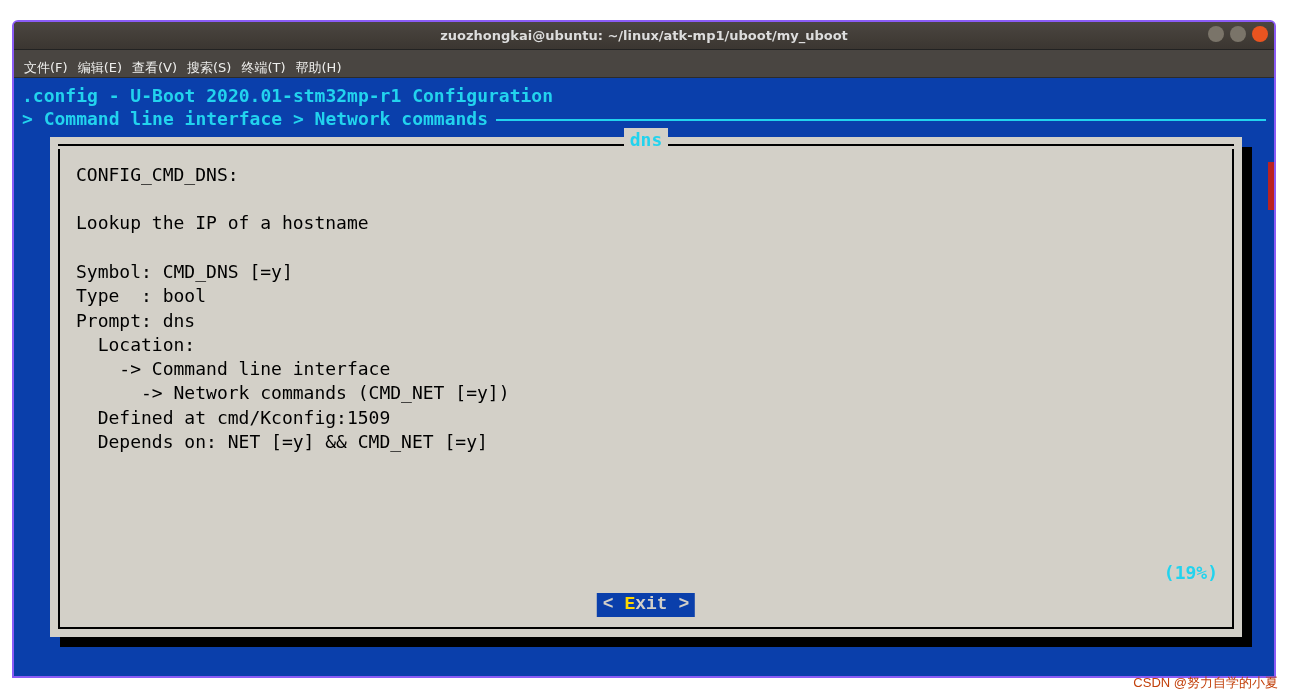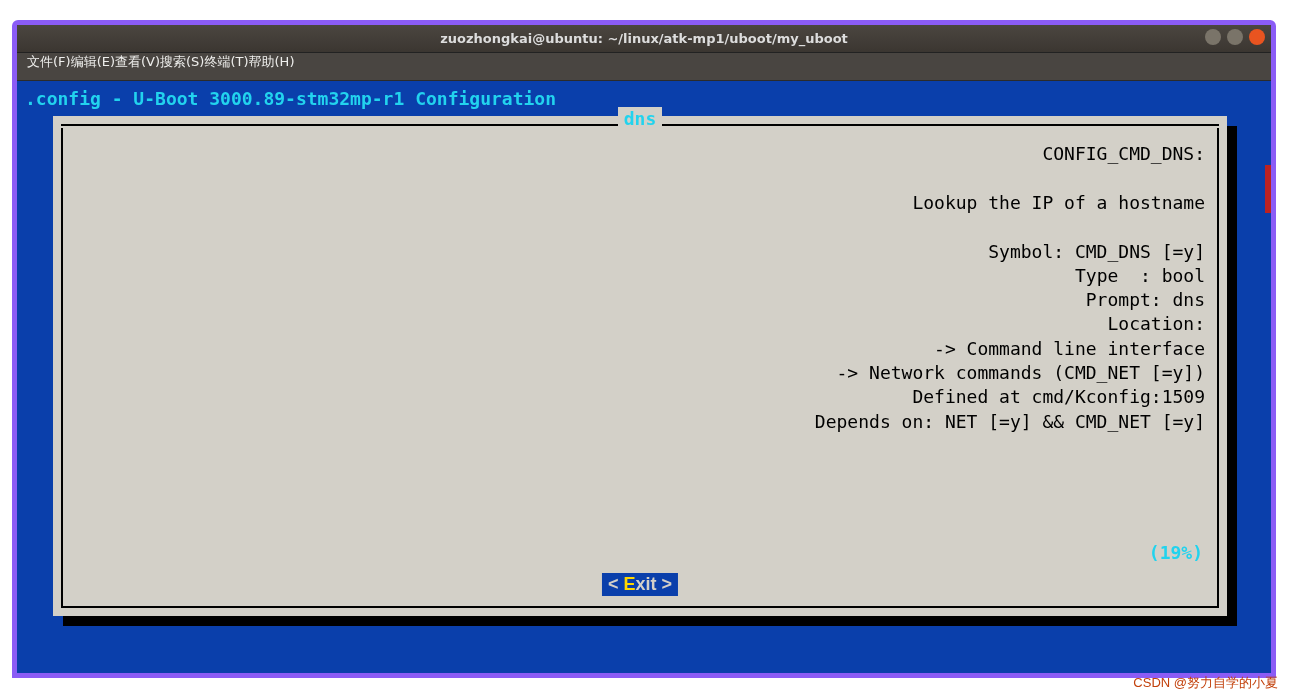--- a/index.html
+++ b/index.html
@@ -12,21 +12,21 @@
     overflow: hidden;
     position: relative;
   }
   .window {
     position: absolute;
     left: 12px;
     top: 20px;
     width: 1264px;
     height: 658px;
     background: #300a24;
-    border: 5px solid #8b5cf6;
+    border: 2px solid #8b5cf6;
     border-radius: 6px 6px 0 0;
     overflow: hidden;
   }
   .titlebar {
     height: 28px;
     background: linear-gradient(#4b4640, #3b3631);
     display: flex;
     align-items: center;
     position: relative;
     color: #ddd;
@@ -49,22 +49,22 @@
     width: 16px; height: 16px; border-radius: 50%;
     display: inline-block;
   }
   .wc.min { background: #7a7469; }
   .wc.max { background: #7a7469; }
   .wc.close { background: #e95420; }
   .menubar {
     height: 28px;
     background: #494541;
     display: flex;
-    align-items: flex-start;
-    gap: 0;
+    align-items: flex-end;
+    gap: 10px;
     padding: 0 10px;
     color: #eeeeec;
     font-size: 13px;
     border-bottom: 1px solid #2b2b2b;
   }
   .menubar span { cursor: default; }
   .terminal {
     position: absolute;
     top: 56px; left: 0; right: 0; bottom: 0;
     background: #0a3fab;
@@ -84,23 +84,22 @@
     width: 100%;
   }
   .hdr-line2 .rule {
     flex: 1;
     border-top: 2px solid #22d3ee;
     margin-left: 8px;
     margin-top: 2px;
   }
   .dialog-wrap {
     position: relative;
-    margin: 6px 36px 6px 28px;
+    margin: 6px 24px 6px 28px;
     height: 500px;
-    text-align: right;
   }
   .shadow {
     position: absolute;
     left: 10px; top: 10px;
     width: 100%; height: 100%;
     background: #000;
   }
   .dialog {
     position: absolute;
     left: 0; top: 0;
@@ -133,21 +132,21 @@
   }
   .exit-btn {
     position: absolute;
     left: 50%;
     transform: translateX(-50%);
     bottom: 10px;
     background: #0a3fab;
     color: #d3d0c8;
     font-weight: bold;
     padding: 0 6px;
-    font-family: Liberation Sans, sans-serif;
+    font-family: Liberation Mono, monospace;
     font-size: 18px;
   }
   .exit-btn .hot { color: #ffd700; }
   .dialog .top-border {
     position: absolute;
     top: 0; left: 6px; right: 6px;
     display: flex;
     align-items: center;
   }
   .dialog .top-border .seg {
@@ -194,21 +193,25 @@
     <span>文件(F)</span>
     <span>编辑(E)</span>
     <span>查看(V)</span>
     <span>搜索(S)</span>
     <span>终端(T)</span>
     <span>帮助(H)</span>
   </div>
 
   <div class="terminal">
     <div class="right-red"></div>
-    <div class="hdr">.config - U-Boot 3000.89-stm32mp-r1 Configuration</div>
+    <div class="hdr">.config - U-Boot 2020.01-stm32mp-r1 Configuration</div>
+    <div class="hdr hdr-line2">
+      <span>&gt; Command line interface &gt; Network commands</span>
+      <span class="rule"></span>
+    </div>
 
     <div class="dialog-wrap">
       <div class="shadow"></div>
       <div class="dialog">
         <div class="top-border">
           <span class="seg"></span>
           <span class="lbl">dns</span>
           <span class="seg"></span>
         </div>
         <div class="dialog-inner">

